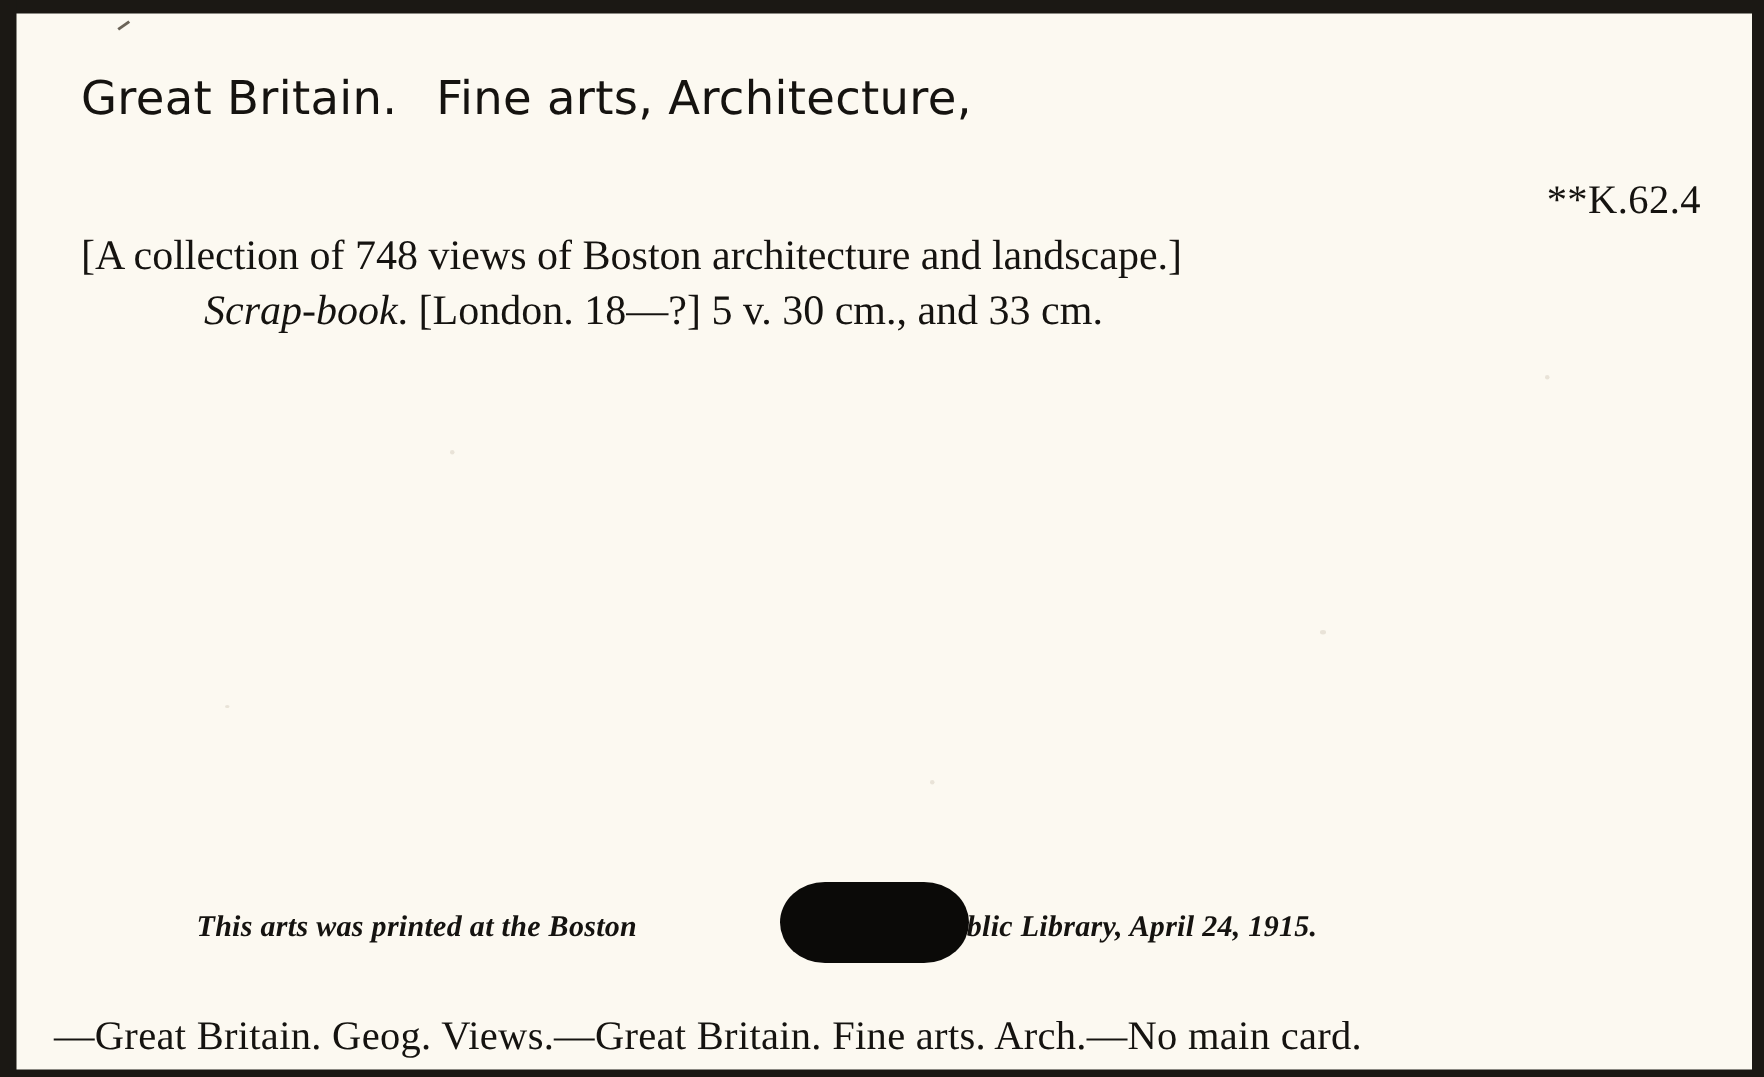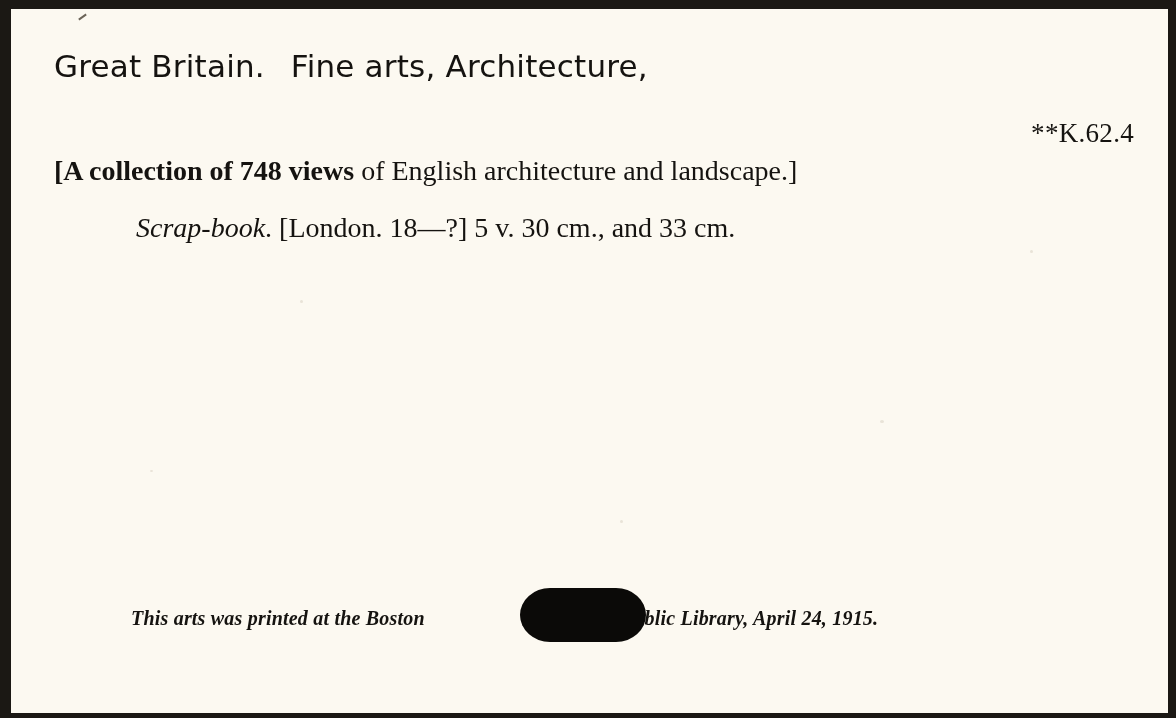--- a/index.html
+++ b/index.html
@@ -73,29 +73,28 @@
     letter-spacing: .3px;
   }
 
   .body-line1 {
     position: absolute;
     left: 54px;
     top: 155px;
     font-size: 28px;
     white-space: nowrap;
   }
-  .body-line1 .b { font-weight: bold; }
+  .body-line1 .b { font-weight: normal; }
 
   .body-line2 {
     position: absolute;
     left: 136px;
     top: 192px;
     font-size: 28px;
     white-space: nowrap;
-    margin-top: 20px;
   }
   .body-line2 .ital { font-style: italic; }
 
   .printed-note {
     position: absolute;
     left: 131px;
     top: 607px;
     font-size: 20px;
     font-style: italic;
     font-weight: bold;
@@ -161,27 +160,28 @@
   <div class="speck" style="left:150px;top:470px;width:3px;height:2px;"></div>
   <div class="speck" style="left:1030px;top:250px;width:3px;height:3px;"></div>
 
   <div class="heading">
     <span class="h-main">Great Britain.</span><span class="h-sub">Fine arts,   Architecture,</span>
   </div>
 
   <div class="callnum">**K.62.4</div>
 
   <div class="body-line1">
-    <span class="b">[A collection of 748 views</span><span> of English architecture and landscape.]</span>
+    <span class="b">[A collection of 748 views</span><span> of Boston architecture and landscape.]</span>
   </div>
 
   <div class="body-line2">
     <span class="ital">Scrap-book</span><span>.  [London.  18—?]   5 v.   30 cm., and 33 cm.</span>
   </div>
 
   <div class="printed-note">
     <span>This arts was printed at the Boston</span><span class="gap"></span><span>Public Library, April 24, 1915.</span>
   </div>
 
   <div class="blob"></div>
 
+  <div class="tracing2">—Great Britain. Geog. Views.—Great Britain. Fine arts. Arch.—No main card.</div>
 
 </div>
 
 </body></html>

